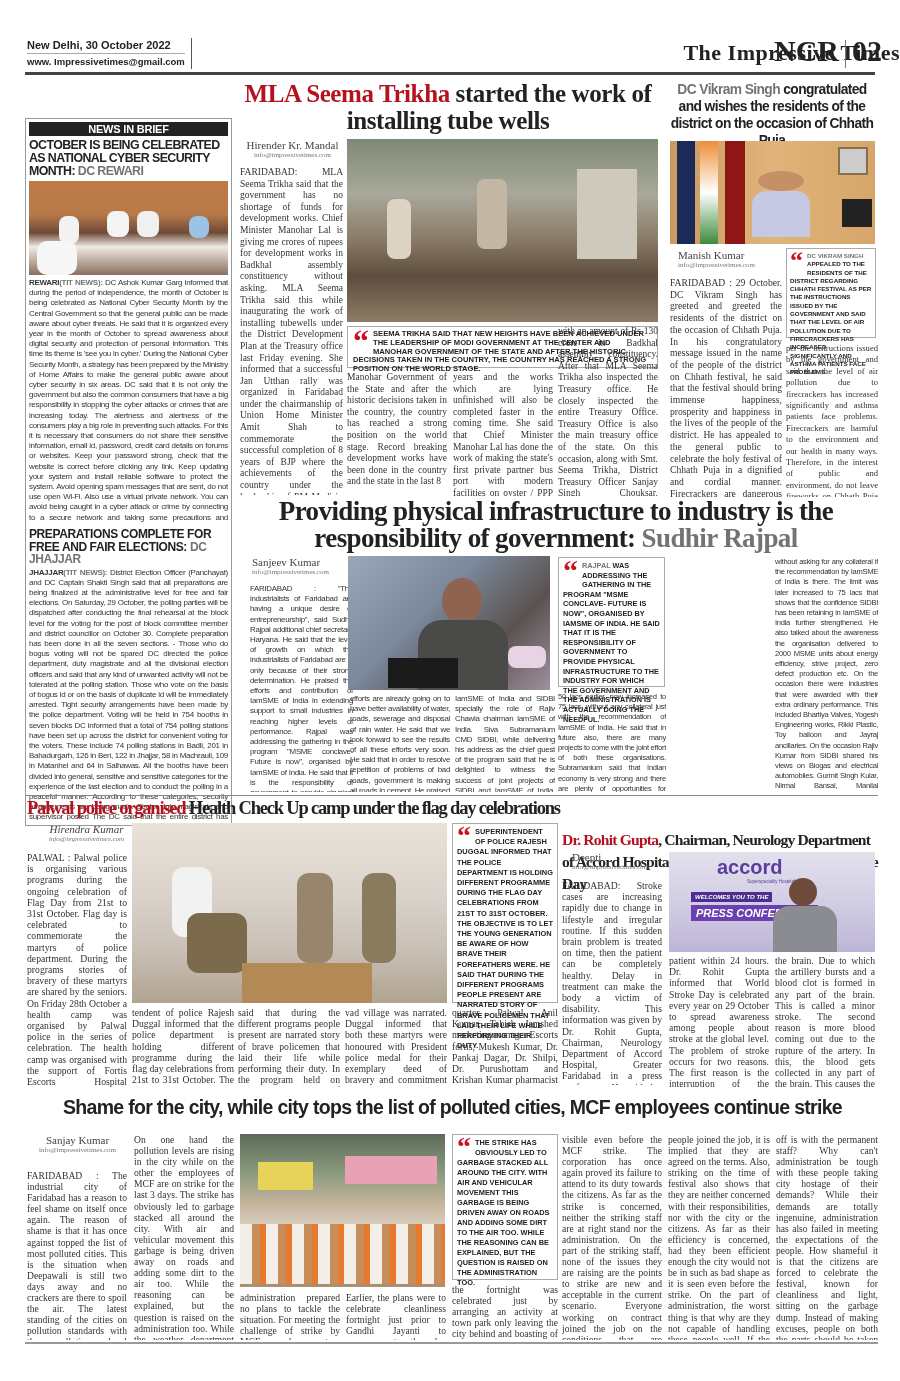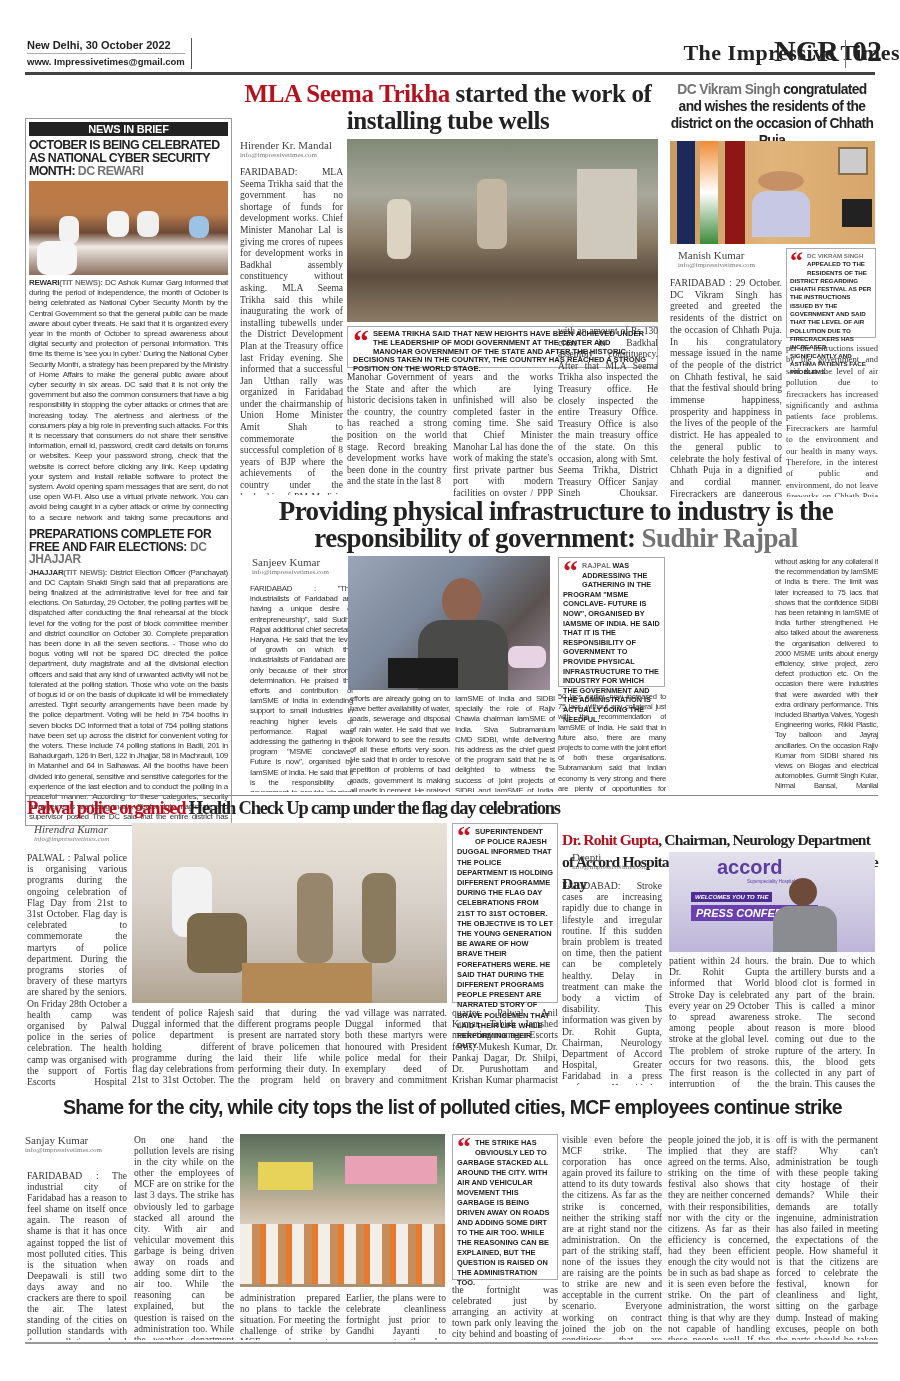--- a/index.html
+++ b/index.html
@@ -13,21 +13,21 @@
 .mast-right .sep{border-left:1px solid #777;margin:0 6px;display:inline-block;height:28px;vertical-align:middle}
 .rule{left:25px;width:850px;top:72px;height:3px;background:#444}
 .box{border:1px solid #999}
 .col-text{font-size:9.5px;line-height:11.6px;text-align:justify;color:#333;overflow:hidden}
 .sans{font-family:"Liberation Sans",sans-serif}
 .cond{font-family:"Liberation Sans",sans-serif;font-size:8px;line-height:10.2px;letter-spacing:-.3px;text-align:justify;color:#333;overflow:hidden}
 .photo{overflow:hidden}
 .headline-serif{font-family:"Liberation Serif",serif;font-weight:bold;color:#222}
 .red{color:#b3121f}
 .red2{color:#737373}
-.byline{font-size:11px;color:#444;}
+.byline{font-size:11px;color:#444;text-align:center}
 .byline .em{display:block;font-size:7px;color:#777}
 .quote{border:1px solid #aaa;padding:5px 6px;font-family:"Liberation Sans",sans-serif;font-size:8.3px;font-weight:bold;line-height:10.5px;color:#222;background:#fff}
 .qmark{color:#c8131f;font-size:32px;font-weight:bold;line-height:22px;float:left;margin-right:4px;font-family:"Liberation Serif",serif}
 .sect-rule{height:2px;background:#888}
 </style>
 </head>
 <body>
 
 <div class="abs mast-left">
   <span>New Delhi, 30 October 2022</span>

